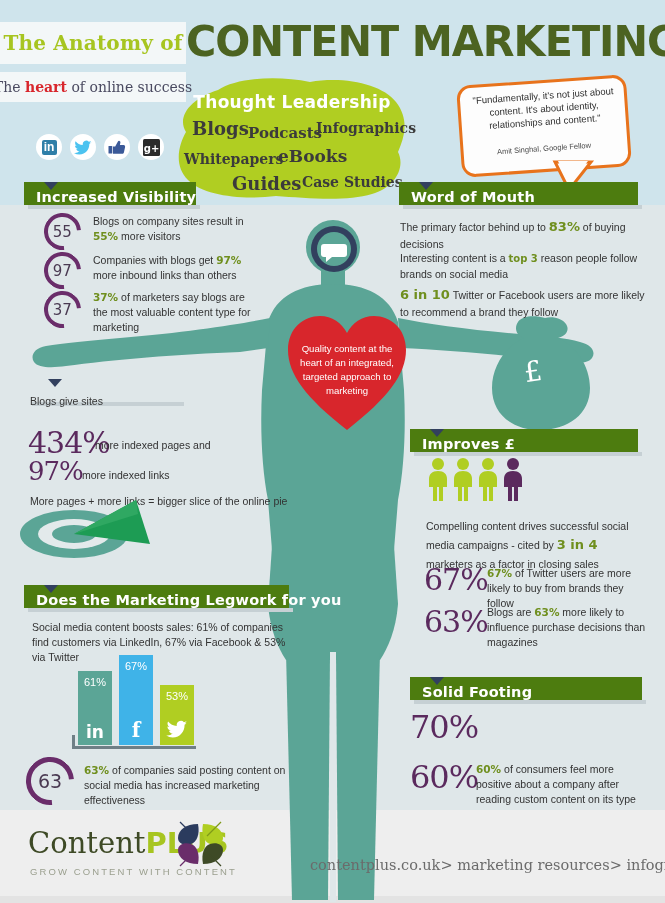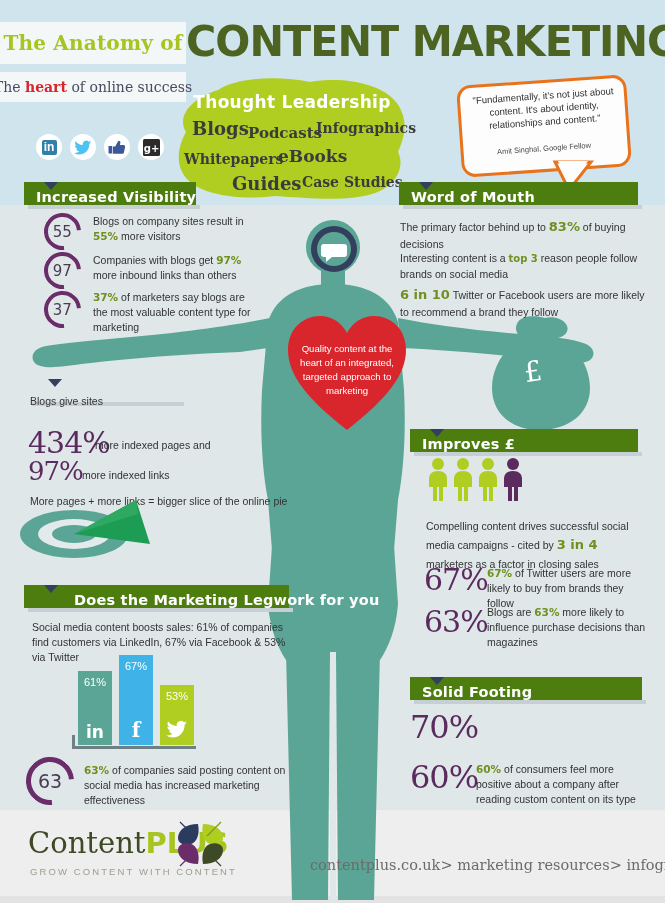--- a/index.html
+++ b/index.html
@@ -422,21 +422,21 @@
   <div class="pct" style="left:424px; top:562px;">67%</div>
   <div class="body-txt" style="left:487px; top:566px; width:160px;">
     <span class="gb">67%</span><span> of Twitter users are more likely to buy from brands they follow</span>
   </div>
 
   <div class="pct" style="left:424px; top:604px;">63%</div>
   <div class="body-txt" style="left:487px; top:605px; width:160px;">
     <span>Blogs are </span><span class="gb">63%</span><span> more likely to influence purchase decisions than magazines</span>
   </div>
 
-  <div class="sec" style="left:24px; top:585px; width:265px;padding-left:38px;">
+  <div class="sec" style="left:24px; top:585px; width:265px;">
     <span class="sec-label">Does the Marketing Legwork for you</span>
   </div>
   <div class="sec-notch" style="left:44px; top:585px;"></div>
   <div class="sec-shadow" style="left:28px; top:608px; width:265px;"></div>
 
   <div class="body-txt" style="left:32px; top:620px; width:256px;">Social media content boosts sales: 61% of companies find customers via LinkedIn, 67% via Facebook &amp; 53% via Twitter</div>
 
   <div class="chart">
     <div class="bar" style="left:0px; height:74px; background:#5ba596;">
       <div class="bar-lbl">61%</div>

